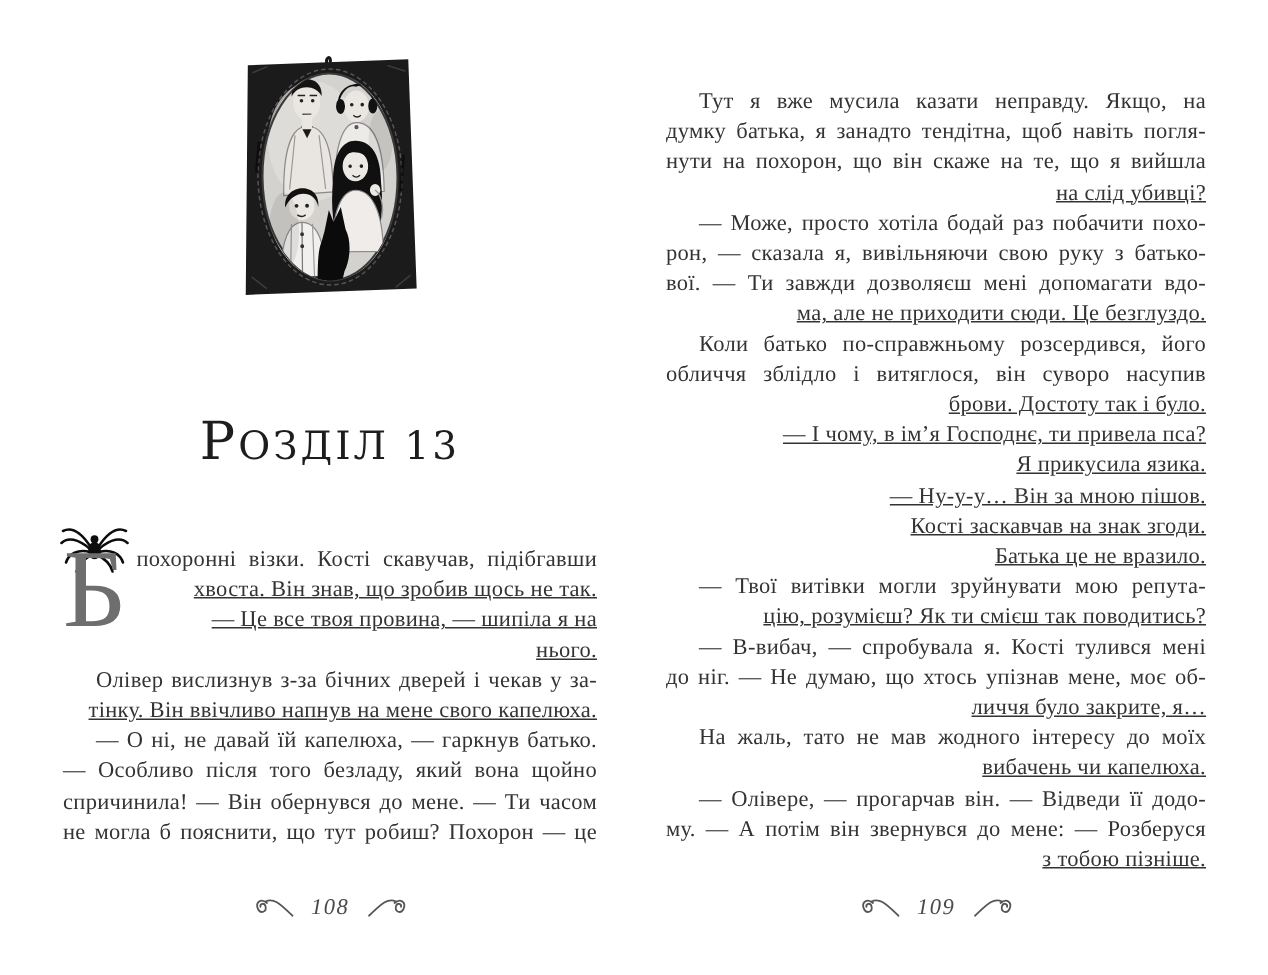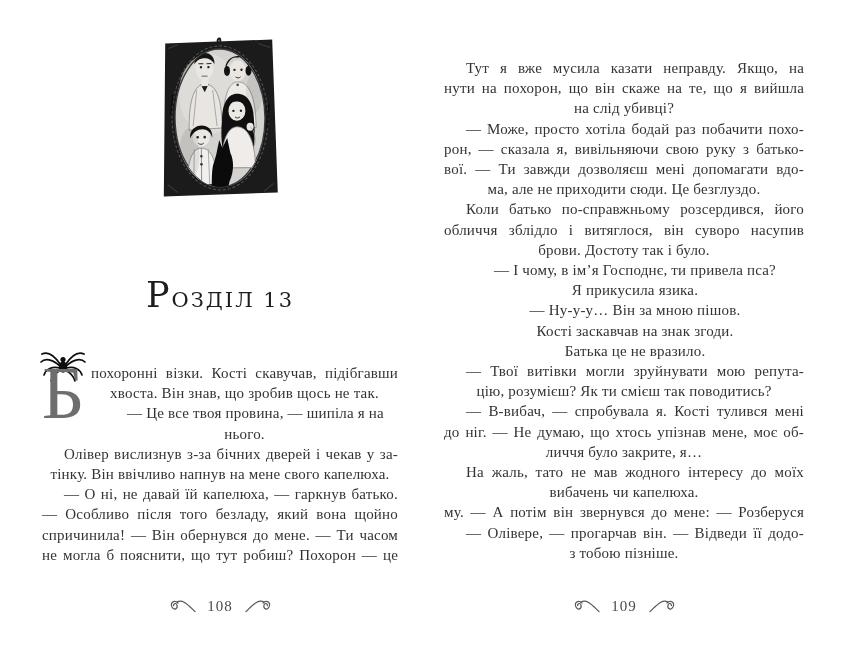--- a/index.html
+++ b/index.html
@@ -14,40 +14,40 @@
   .page.left{left:42px;width:356px;}
   .page.right{left:444px;width:360px;}
 
   
   .illus{position:absolute;top:34px;left:50%;transform:translateX(-50%) rotate(-0.6deg);}
 
   
   .chapter-title{position:absolute;top:278px;width:100%;text-align:center;
     font-family:"DejaVu Serif","Liberation Serif",serif;color:var(--title);letter-spacing:2px;}
   .t-init{font-size:35px;line-height:34px;}
-  .t-rest{font-size:21px;text-transform:uppercase;}
+  .t-rest{font-size:26px;text-transform:uppercase;}
 
   
   .body{position:absolute;width:100%;font-size:15px;line-height:20.2px;letter-spacing:0.2px;}
   .page.left  .body{top:363px;}
   .page.right .body{top:58px;}
   .line{min-height:20.2px;}
   .line.fill{text-align:justify;text-align-last:justify;}
-  .line.last{text-align:center;}
+  .line.last{text-align:right;text-decoration:underline;}
   .line.indent{text-indent:22px;}
 
   
   .cap{float:left;width:46px;height:62px;position:relative;margin-right:3px;}
   .cap-letter{position:absolute;left:0;top:-4px;font:400 74px/68px "Liberation Serif",serif;
     color:var(--drop-cap);letter-spacing:0;}
   .spider{position:absolute;top:-14px;left:-2px;}
 
   
   .footer{position:absolute;top:597px;width:100%;text-align:center;color:var(--footer);
-    font-size:15px;letter-spacing:1px;}
+    font-size:15px;font-style:italic;letter-spacing:1px;}
   .footer .pnum{margin:0 7px;vertical-align:middle;}
   .orn{display:inline-block;vertical-align:middle;}
   .orn.flip{transform:scaleX(-1);}
   svg{display:block;}
 </style>
 </head>
 <body>
 
 <div class="spread">
 
@@ -178,20 +178,21 @@
           <path d="M8,3 C14,0 19,6 26,12.5" fill="none" stroke="#565656" stroke-width="1.2" stroke-linecap="round"></path>
         </svg>
       </span>
     </div>
   </div>
 
   <div class="page right">
     <div class="body">
         <div>
           <div class="line fill indent">Тут я вже мусила казати неправду. Якщо, на</div>
+          <div class="line fill">думку батька, я занадто тендітна, щоб навіть погля-</div>
           <div class="line fill">нути на похорон, що він скаже на те, що я вийшла</div>
           <div class="line last">на слід убивці?</div>
         </div>
         <div>
           <div class="line fill indent">— Може, просто хотіла бодай раз побачити похо-</div>
           <div class="line fill">рон, — сказала я, вивільняючи свою руку з батько-</div>
           <div class="line fill">вої. — Ти завжди дозволяєш мені допомагати вдо-</div>
           <div class="line last">ма, але не приходити сюди. Це безглуздо.</div>
         </div>
         <div>
@@ -221,22 +222,22 @@
         <div>
           <div class="line fill indent">— В-вибач, — спробувала я. Кості тулився мені</div>
           <div class="line fill">до ніг. — Не думаю, що хтось упізнав мене, моє об-</div>
           <div class="line last">личчя було закрите, я…</div>
         </div>
         <div>
           <div class="line fill indent">На жаль, тато не мав жодного інтересу до моїх</div>
           <div class="line last">вибачень чи капелюха.</div>
         </div>
         <div>
+          <div class="line fill indent">— Олівере, — прогарчав він. — Відведи її додо-</div>
           <div class="line fill">му. — А потім він звернувся до мене: — Розберуся</div>
-          <div class="line fill indent">— Олівере, — прогарчав він. — Відведи її додо-</div>
           <div class="line last">з тобою пізніше.</div>
         </div>
       </div>
     <div class="footer">
       <span class="orn">
         <svg width="27" height="15" viewBox="0 0 27 15">
           <path d="M9,4 C5,0.5 1,3.5 3,8 C4.8,11.5 9,10 8,6.2 C7.2,3.5 4.2,4.4 4.6,6.6" fill="none" stroke="#565656" stroke-width="1.2" stroke-linecap="round"></path>
           <path d="M8,3 C14,0 19,6 26,12.5" fill="none" stroke="#565656" stroke-width="1.2" stroke-linecap="round"></path>
         </svg>
       </span>

